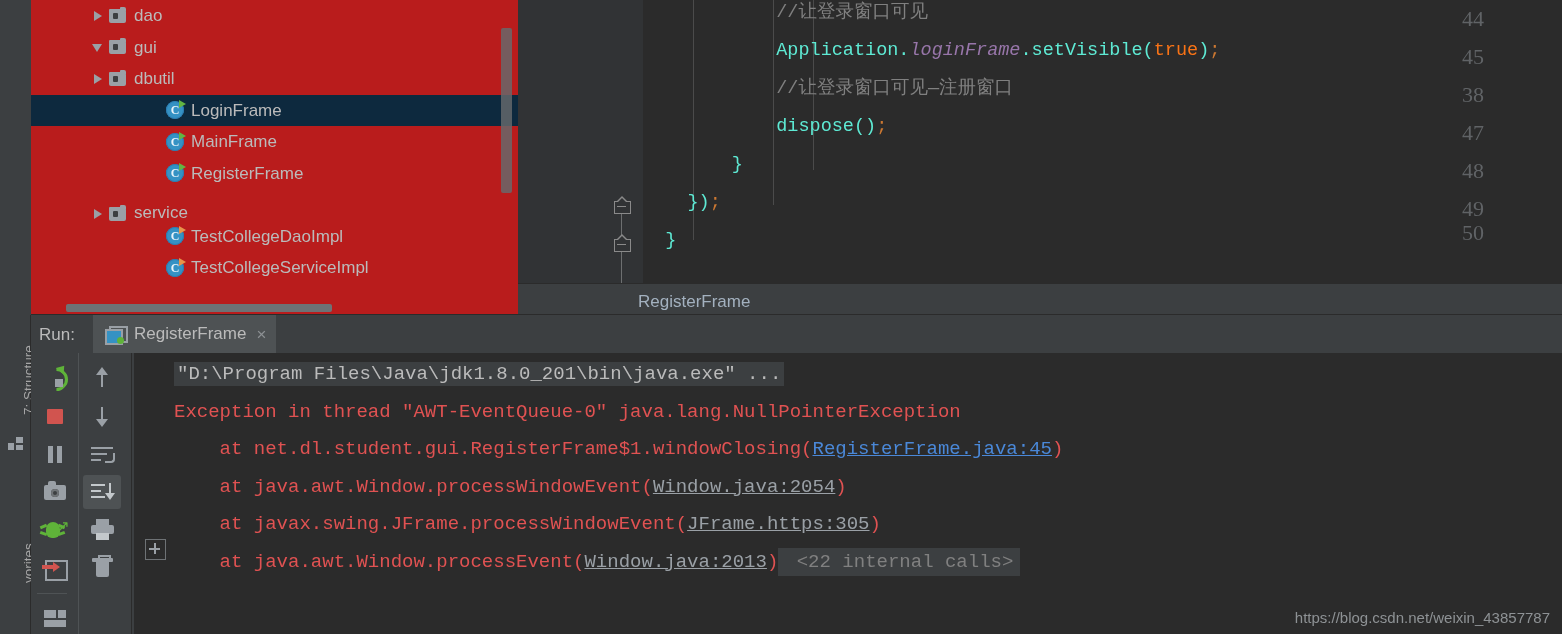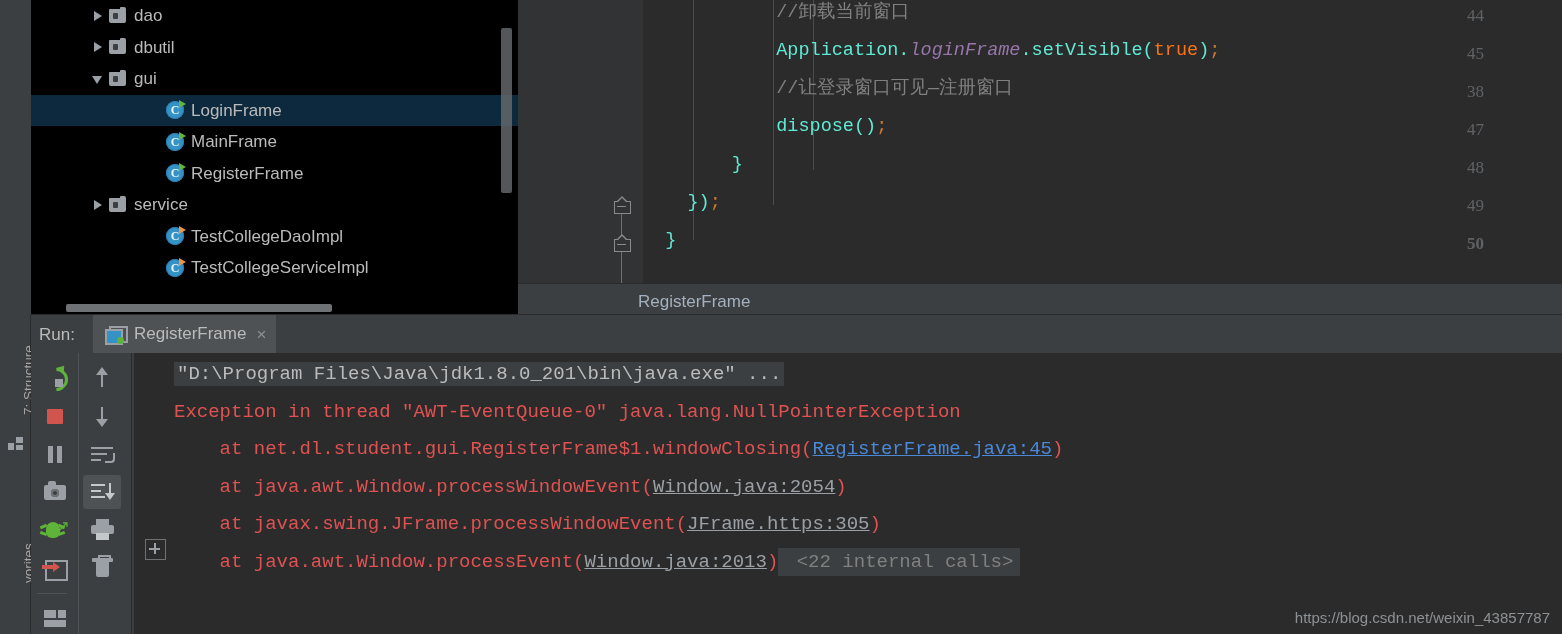--- a/index.html
+++ b/index.html
@@ -48,21 +48,21 @@
   .sg1 { left: 0; top: 6px; width: 6px; height: 7px; }
   .sg2 { left: 8px; top: 0px; width: 7px; height: 6px; }
   .sg3 { left: 8px; top: 8px; width: 7px; height: 5px; }
   .vtab-favorites { top: 268px; }
   .vtab-favorites .vlabel { position: absolute; left: 21px; top: 0; }
 
   
   .tree-panel {
     position: absolute; left: 31px; top: 0;
     width: 487px; height: 314px;
-    background: #000000;
+    background: #b91c1c;
     overflow: hidden;
   }
   .tree-row {
     position: relative;
     height: 31.5px;
     display: flex; align-items: center;
     color: #bbbbbb;
     font-size: 17px;
     white-space: nowrap;
   }
@@ -153,21 +153,21 @@
     overflow: hidden;
   }
   .gutter {
     position: absolute; left: 0; top: 0;
     width: 125px; height: 283px;
     background: #313335;
   }
   .lineno {
     position: absolute; right: 78px;
     color: #606366;
-    font-size: 17px;
+    font-size: 22px;
     font-family: "Liberation Serif", serif;
     text-align: right;
     width: 34px;
   }
   .foldmark {
     position: absolute; left: 96px;
     width: 17px; height: 18px;
   }
   .foldmark .box {
     position: absolute; left: 0; top: 2px;
@@ -524,28 +524,28 @@
   </div>
 
   <div class="tree-panel">
     <div id="tree-rows">
         <div class="tree-row" style="padding-left: 60px;">
           <span class="tw right"></span>
           <span class="folder-icon"></span>
           <span class="tree-label">dao</span>
         </div>
         <div class="tree-row" style="padding-left: 60px;">
+          <span class="tw down"></span>
+          <span class="folder-icon"></span>
+          <span class="tree-label">gui</span>
+        </div>
+        <div class="tree-row" style="padding-left: 60px;">
           <span class="tw right"></span>
           <span class="folder-icon"></span>
           <span class="tree-label">dbutil</span>
-        </div>
-        <div class="tree-row" style="padding-left: 60px;">
-          <span class="tw down"></span>
-          <span class="folder-icon"></span>
-          <span class="tree-label">gui</span>
         </div>
         <div class="tree-row selected" style="padding-left: 135px;">
           <span class="class-icon">
             <span class="cletter">C</span>
             <span class="runtri"></span>
           </span>
           <span class="tree-label">LoginFrame</span>
         </div>
         <div class="tree-row" style="padding-left: 135px;">
           <span class="class-icon">
@@ -554,21 +554,21 @@
           </span>
           <span class="tree-label">MainFrame</span>
         </div>
         <div class="tree-row" style="padding-left: 135px;">
           <span class="class-icon">
             <span class="cletter">C</span>
             <span class="runtri"></span>
           </span>
           <span class="tree-label">RegisterFrame</span>
         </div>
-        <div class="tree-row" style="padding-left: 60px;">
+        <div class="tree-row" style="padding-left: 60px; align-items: flex-end;">
           <span class="tw right"></span>
           <span class="folder-icon"></span>
           <span class="tree-label">service</span>
         </div>
         <div class="tree-row" style="padding-left: 135px;">
           <span class="class-icon test">
             <span class="cletter">C</span>
             <span class="runtri"></span>
           </span>
           <span class="tree-label">TestCollegeDaoImpl</span>
@@ -588,21 +588,21 @@
   <div class="editor">
     <div class="gutter"></div>
 
     <div id="editor-linenos">
         <div class="lineno" style="top: 6px;">44</div>
         <div class="lineno" style="top: 44px;">45</div>
         <div class="lineno" style="top: 82px;">38</div>
         <div class="lineno" style="top: 120px;">47</div>
         <div class="lineno" style="top: 158px; text-align: right;">48</div>
         <div class="lineno" style="top: 196px;">49</div>
-        <div class="lineno" style="top: 234px; font-weight: bold;">50</div>
+        <div class="lineno" style="top: 220px;">50</div>
       </div>
 
     <div class="foldline" style="top:199px;height:60px;"></div>
     <div class="foldmark" style="top:199px;">
       <div class="tip"></div>
         <div class="box"></div>
         <div class="tipin"></div>
         <div class="minus"></div>
     </div>
     <div class="foldmark" style="top:237px;">
@@ -611,21 +611,21 @@
         <div class="tipin"></div>
         <div class="minus"></div>
     </div>
     <div class="foldline" style="top:255px;height:28px;"></div>
 
     <div class="indent-guide" style="left:175px;top:0;height:240px;"></div>
     <div class="indent-guide" style="left:255px;top:0;height:205px;"></div>
     <div class="indent-guide" style="left:295px;top:0;height:170px;"></div>
 
     <div id="editor-lines">
-        <div class="code-line" style="top: -6px; left: 125px;"><span class="tok-cmt">            //卸载当前窗口</span></div>
+        <div class="code-line" style="top: -6px; left: 125px;"><span class="tok-cmt">            //让登录窗口可见</span></div>
         <div class="code-line" style="top: 32px; left: 125px;"><span class="tok-plain">            Application</span><span class="tok-plain">.</span><span class="tok-field">loginFrame</span><span class="tok-plain">.setVisible(</span><span class="tok-kw">true</span><span class="tok-plain">)</span><span class="tok-semi">;</span></div>
         <div class="code-line" style="top: 70px; left: 125px;"><span class="tok-cmt">            //让登录窗口可见—注册窗口</span></div>
         <div class="code-line" style="top: 108px; left: 125px;"><span class="tok-plain">            dispose()</span><span class="tok-semi">;</span></div>
         <div class="code-line" style="top: 146px; left: 125px;"><span class="tok-plain">        }</span></div>
         <div class="code-line" style="top: 184px; left: 125px;"><span class="tok-plain">    })</span><span class="tok-semi">;</span></div>
         <div class="code-line" style="top: 222px; left: 125px;"><span class="tok-plain">  }</span></div>
       </div>
   </div>
 
   <div class="breadcrumb-bar">

